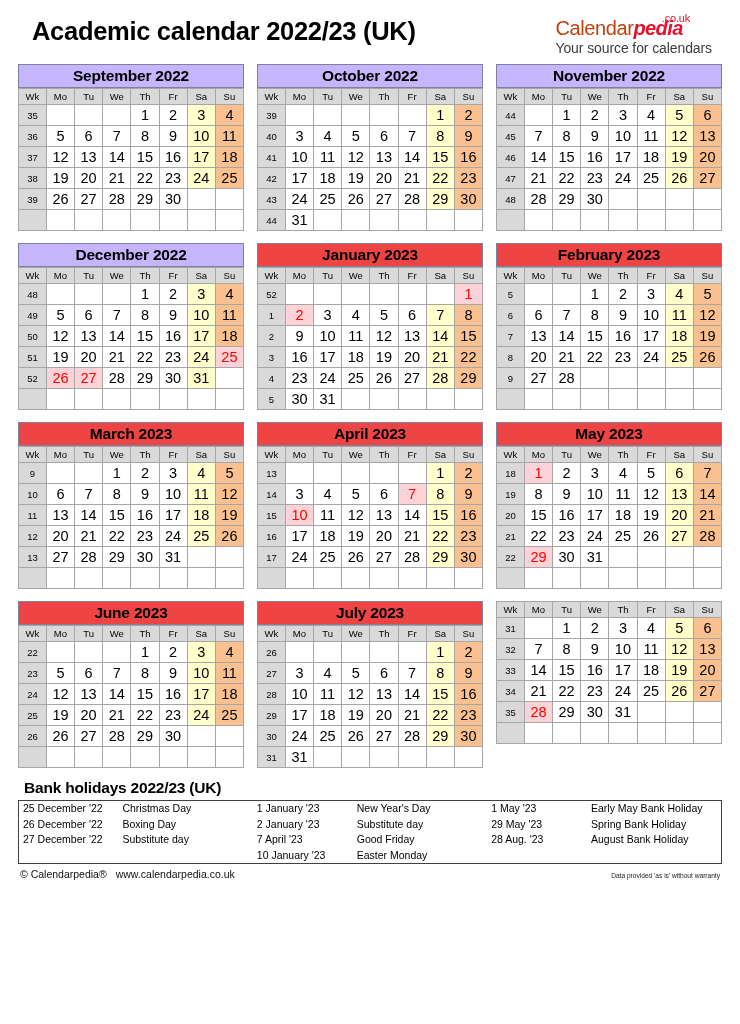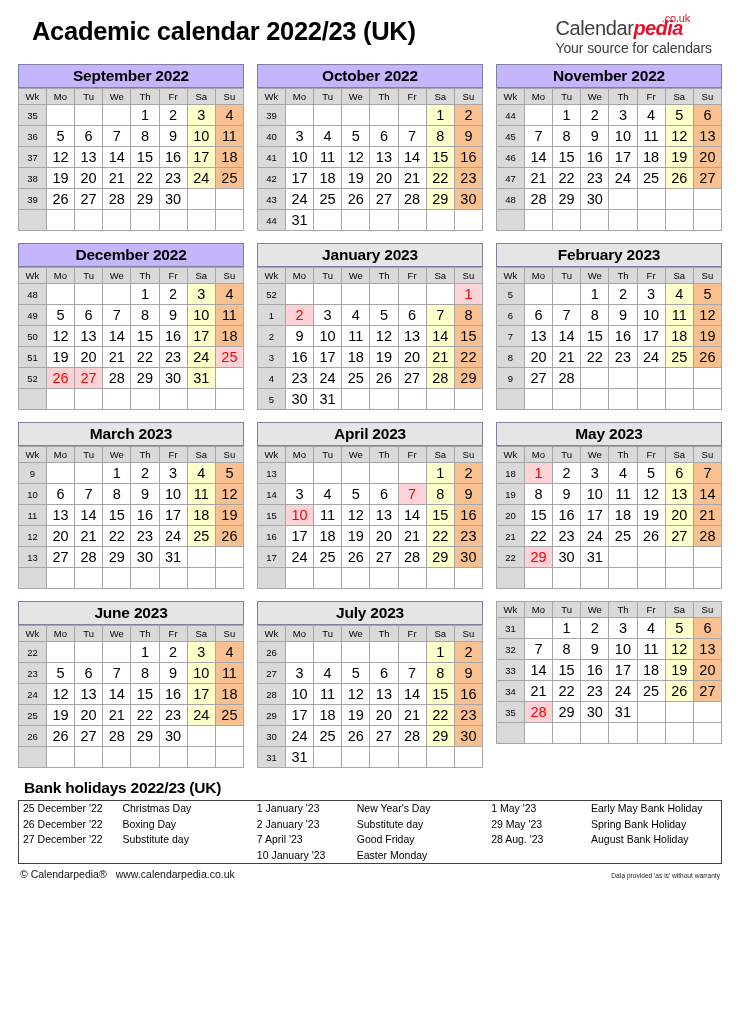--- a/index.html
+++ b/index.html
@@ -38,21 +38,21 @@
     text-align: left;
     margin-right: 10px;
     padding-top: 4px;
   }
   .logo-main {
     font-size: 20px;
     line-height: 21px;
     white-space: nowrap;
     letter-spacing: -0.4px;
   }
-  .logo-black { color: #404040; font-weight: normal; }
+  .logo-black { color: #c2410c; font-weight: normal; }
   .logo-red {
     color: #e8112d; font-weight: bold; font-style: italic;
     letter-spacing: -0.6px;
   }
   .logo-tld {
     position: absolute;
     top: -2px; right: 22px;
     font-size: 11px;
     color: #e8112d;
     font-weight: normal;
@@ -77,21 +77,21 @@
   .month-title {
     text-align: center;
     font-size: 15.5px;
     font-weight: bold;
     letter-spacing: -0.2px;
     padding: 2px 0 3px 0;
     border: 1px solid #7f7f9f;
     line-height: 17px;
   }
   .y2022 .month-title { background: #c4b5fd; }
-  .y2023 .month-title { background: #e5e5e5; }
+  .y2023 .month-title { background: #ef4444; }
 
   table.cal {
     border-collapse: collapse;
     width: 100%;
     table-layout: fixed;
     border: 1px solid #808080;
     border-top: none;
   }
   table.cal td, table.cal th {
     border: 1px solid #a6a6a6;

